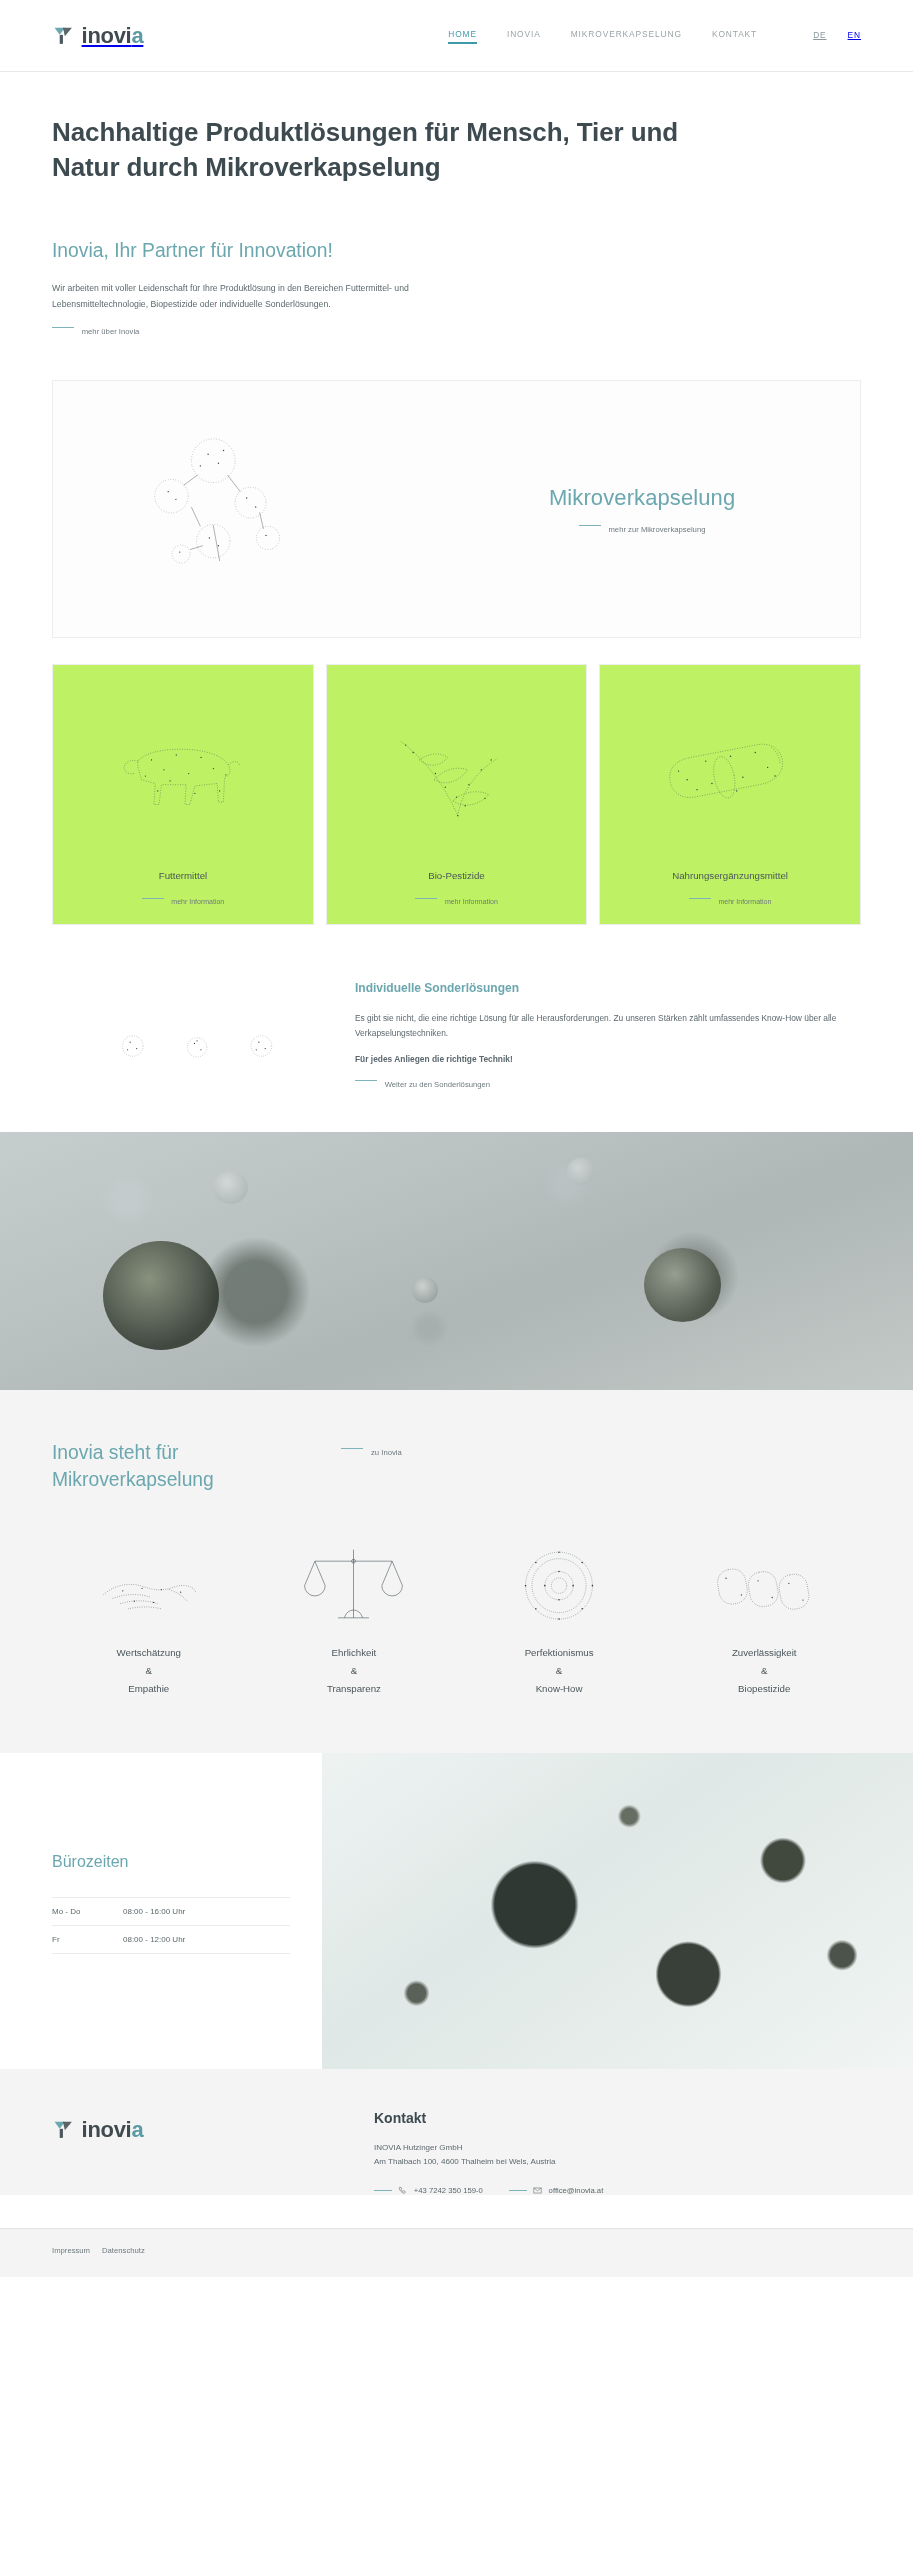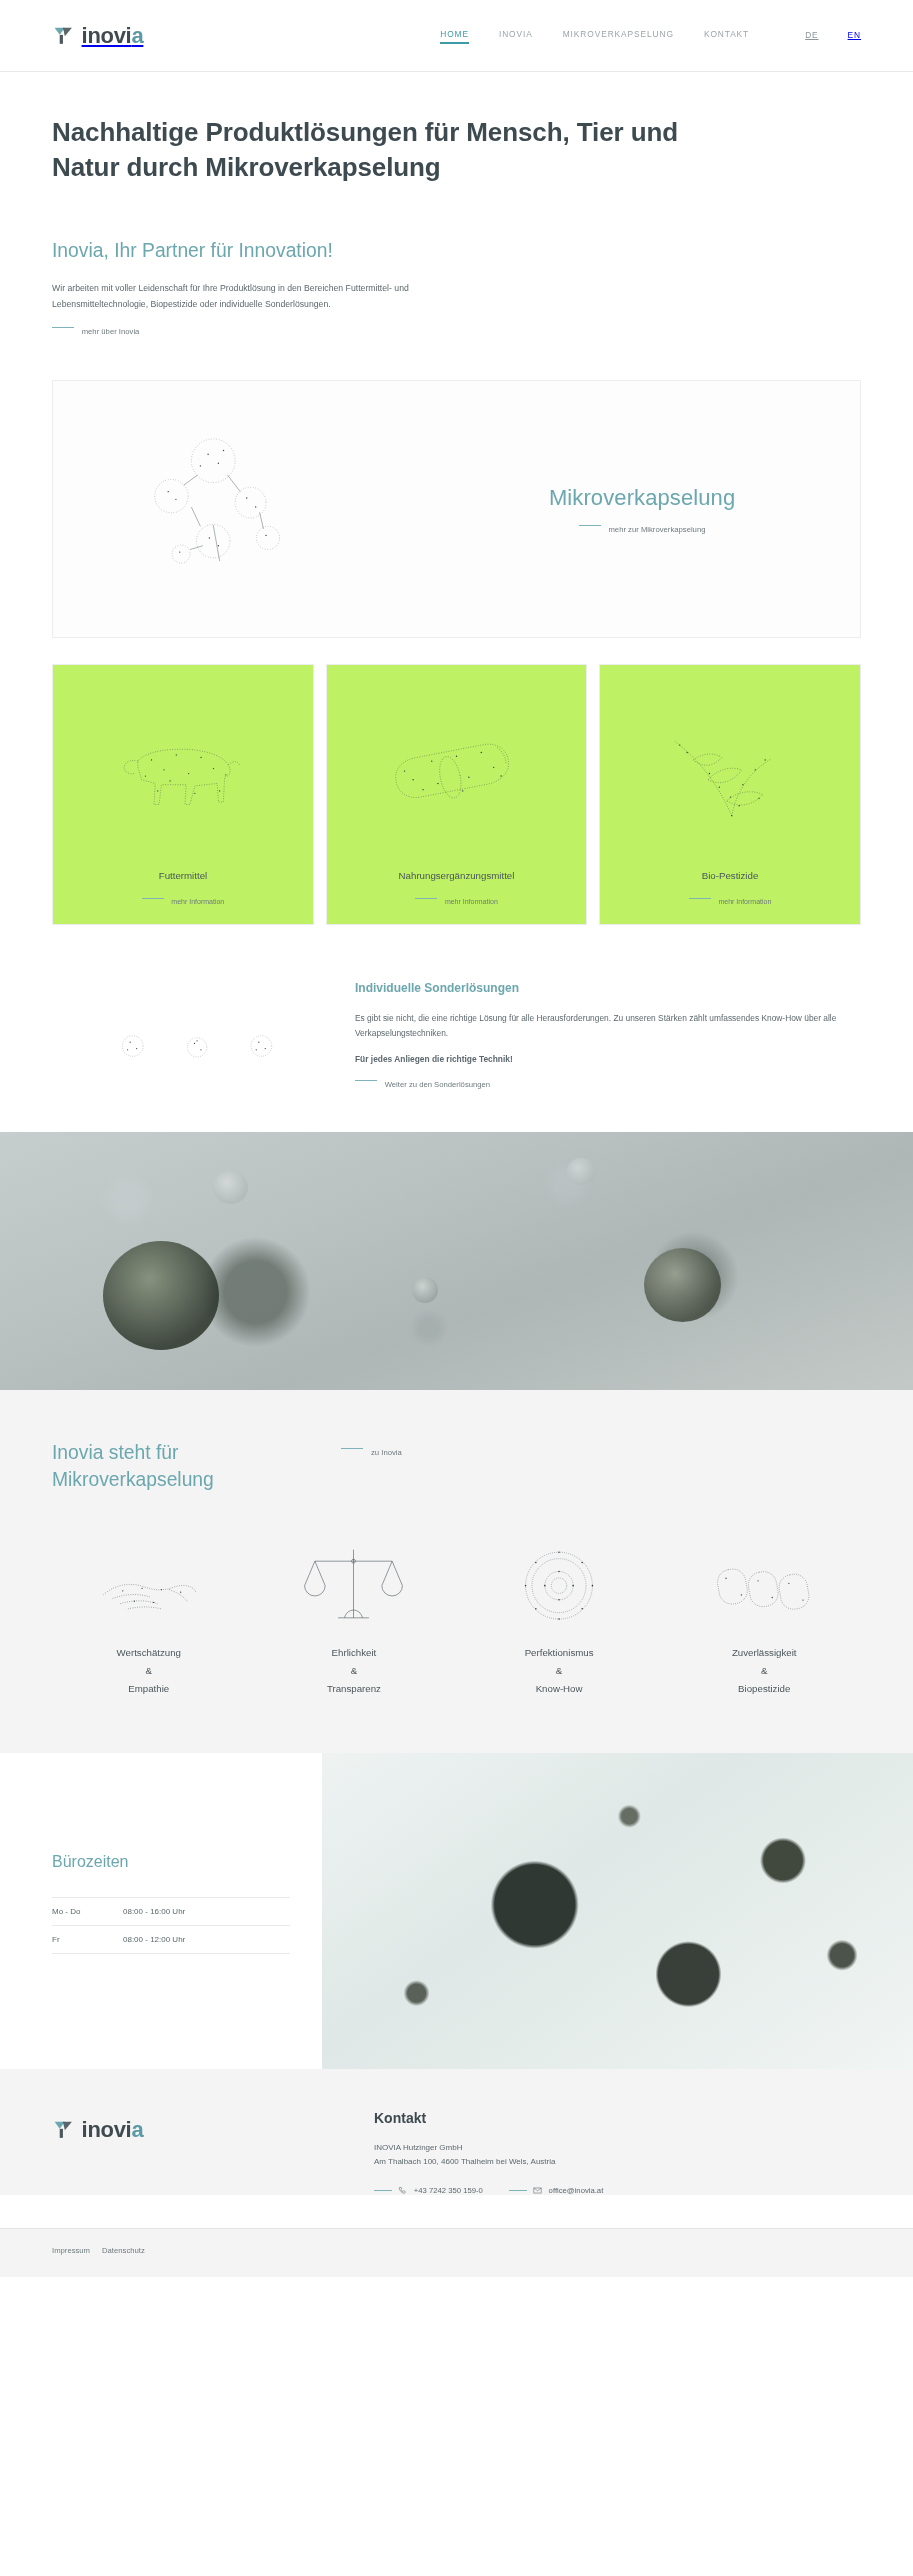--- a/index.html
+++ b/index.html
@@ -49,21 +49,21 @@
   .nav-item.active { color: #3f9aa8; }
   .nav-item.active::after {
     content: "";
     position: absolute;
     left: 0; right: 0; bottom: -1.3px;
     height: 1.3px;
     background: #3f9aa8;
   }
   .lang {
     display: flex;
-    gap: 29px;
+    gap: 21px;
     margin-left: 26px;
     font-size: 8.4px;
     letter-spacing: 0.9px;
     color: #b3bcc0;
   }
   .lang .sel { color: #8d979b; }
 
   
   .hero {
     padding: 43px 52px 6.4px 52px;
@@ -470,51 +470,20 @@
     <a class="link-arrow" href="#">
       <span class="bar"></span>
       <span>mehr Information</span>
     </a>
   </div>
 
   <div class="card">
     <div class="card-illus">
       <svg viewBox="0 0 260 180" width="161" height="113">
         <g fill="none" stroke="#46524f" stroke-width="0.8" stroke-dasharray="1.5 2.5">
-          <path d="M66 56 L170 36 C196 30, 212 44, 214 62 C216 82, 200 96, 176 100 L72 120
-                   C48 124, 34 110, 32 92 C30 72, 44 60, 66 56 Z"></path>
-          <ellipse cx="120" cy="88" rx="16" ry="34" transform="rotate(-12 120 88)"></ellipse>
-          <path d="M196 40 C206 48, 210 58, 210 66"></path>
-        </g>
-        <g fill="#2f3a3f">
-          <circle cx="90" cy="62" r="1.1"></circle>
-            <circle cx="130" cy="54" r="1.1"></circle>
-            <circle cx="170" cy="48" r="1.1"></circle>
-          <circle cx="100" cy="98" r="1.1"></circle>
-            <circle cx="150" cy="88" r="1.1"></circle>
-            <circle cx="190" cy="72" r="1.1"></circle>
-          <circle cx="60" cy="92" r="1.1"></circle>
-            <circle cx="76" cy="108" r="1.1"></circle>
-            <circle cx="46" cy="78" r="1.1"></circle>
-          <circle cx="202" cy="86" r="1.1"></circle>
-            <circle cx="140" cy="110" r="1.1"></circle>
-        </g>
-      </svg>
-    </div>
-    <div class="card-title">Nahrungsergänzungsmittel</div>
-    <a class="link-arrow" href="#">
-      <span class="bar"></span>
-      <span>mehr Information</span>
-    </a>
-  </div>
-
-  <div class="card">
-    <div class="card-illus">
-      <svg viewBox="0 0 260 180" width="161" height="113">
-        <g fill="none" stroke="#46524f" stroke-width="0.8" stroke-dasharray="1.5 2.5">
           <path d="M40 30 C80 60, 110 100, 132 150"></path>
           <path d="M132 150 C140 110, 160 80, 196 58"></path>
           <path d="M94 92 C110 74, 132 70, 148 76 C134 96, 112 102, 94 92 Z"></path>
           <path d="M124 126 C142 110, 166 108, 182 116 C166 134, 142 138, 124 126 Z"></path>
           <path d="M70 60 C86 48, 104 48, 116 56 C102 72, 84 72, 70 60 Z"></path>
         </g>
         <g fill="#2f3a3f">
           <circle cx="60" cy="48" r="1.1"></circle>
             <circle cx="96" cy="82" r="1.1"></circle>
             <circle cx="130" cy="120" r="1.1"></circle>
@@ -523,20 +492,51 @@
             <circle cx="186" cy="60" r="1.1"></circle>
           <circle cx="112" cy="104" r="1.1"></circle>
             <circle cx="144" cy="134" r="1.1"></circle>
             <circle cx="176" cy="122" r="1.1"></circle>
           <circle cx="48" cy="36" r="1.1"></circle>
             <circle cx="132" cy="150" r="1.1"></circle>
         </g>
       </svg>
     </div>
     <div class="card-title">Bio-Pestizide</div>
+    <a class="link-arrow" href="#">
+      <span class="bar"></span>
+      <span>mehr Information</span>
+    </a>
+  </div>
+
+  <div class="card">
+    <div class="card-illus">
+      <svg viewBox="0 0 260 180" width="161" height="113">
+        <g fill="none" stroke="#46524f" stroke-width="0.8" stroke-dasharray="1.5 2.5">
+          <path d="M66 56 L170 36 C196 30, 212 44, 214 62 C216 82, 200 96, 176 100 L72 120
+                   C48 124, 34 110, 32 92 C30 72, 44 60, 66 56 Z"></path>
+          <ellipse cx="120" cy="88" rx="16" ry="34" transform="rotate(-12 120 88)"></ellipse>
+          <path d="M196 40 C206 48, 210 58, 210 66"></path>
+        </g>
+        <g fill="#2f3a3f">
+          <circle cx="90" cy="62" r="1.1"></circle>
+            <circle cx="130" cy="54" r="1.1"></circle>
+            <circle cx="170" cy="48" r="1.1"></circle>
+          <circle cx="100" cy="98" r="1.1"></circle>
+            <circle cx="150" cy="88" r="1.1"></circle>
+            <circle cx="190" cy="72" r="1.1"></circle>
+          <circle cx="60" cy="92" r="1.1"></circle>
+            <circle cx="76" cy="108" r="1.1"></circle>
+            <circle cx="46" cy="78" r="1.1"></circle>
+          <circle cx="202" cy="86" r="1.1"></circle>
+            <circle cx="140" cy="110" r="1.1"></circle>
+        </g>
+      </svg>
+    </div>
+    <div class="card-title">Nahrungsergänzungsmittel</div>
     <a class="link-arrow" href="#">
       <span class="bar"></span>
       <span>mehr Information</span>
     </a>
   </div>
 </section>
 
 <section class="sonder">
   <div class="sonder-left">
     <svg viewBox="0 0 300 80" width="193" height="52">

